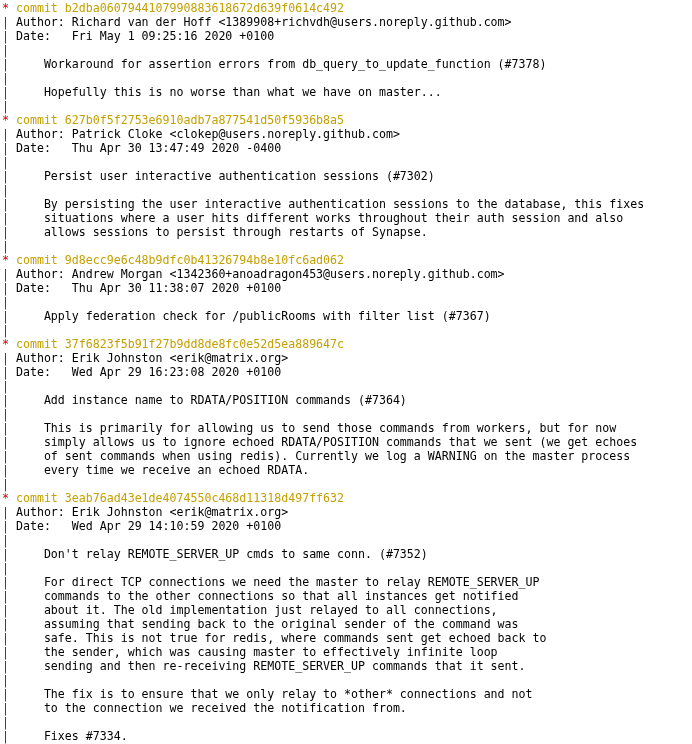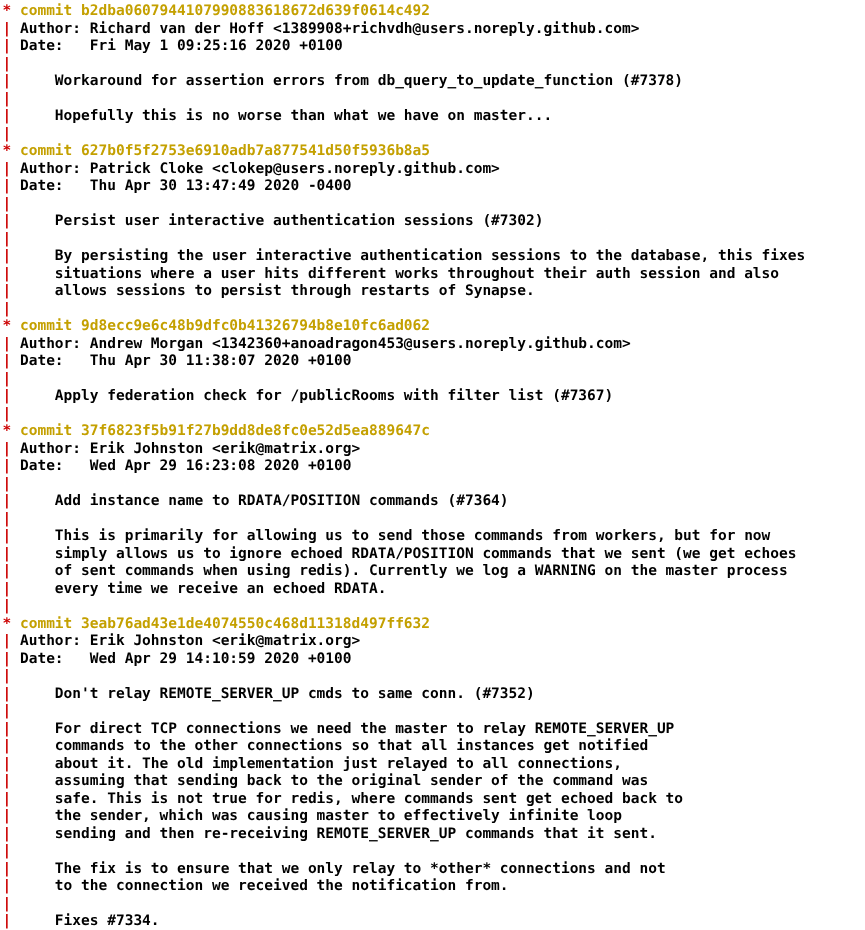--- a/index.html
+++ b/index.html
@@ -12,21 +12,20 @@
     height: 744px;
     overflow: hidden;
     background: #ffffff;
     font-family: "DejaVu Sans Mono", "Liberation Mono", monospace;
     font-size: 11.6px;
     line-height: 14px;
     white-space: pre;
     padding: 1px 0 0 2px;
     box-sizing: border-box;
     color: #000000;
-    font-weight: bold;
   }
   .line {
     height: 14px;
   }
   .graph {
     color: #cc0000;
   }
   .commit-text {
     color: #c4a000;
   }

